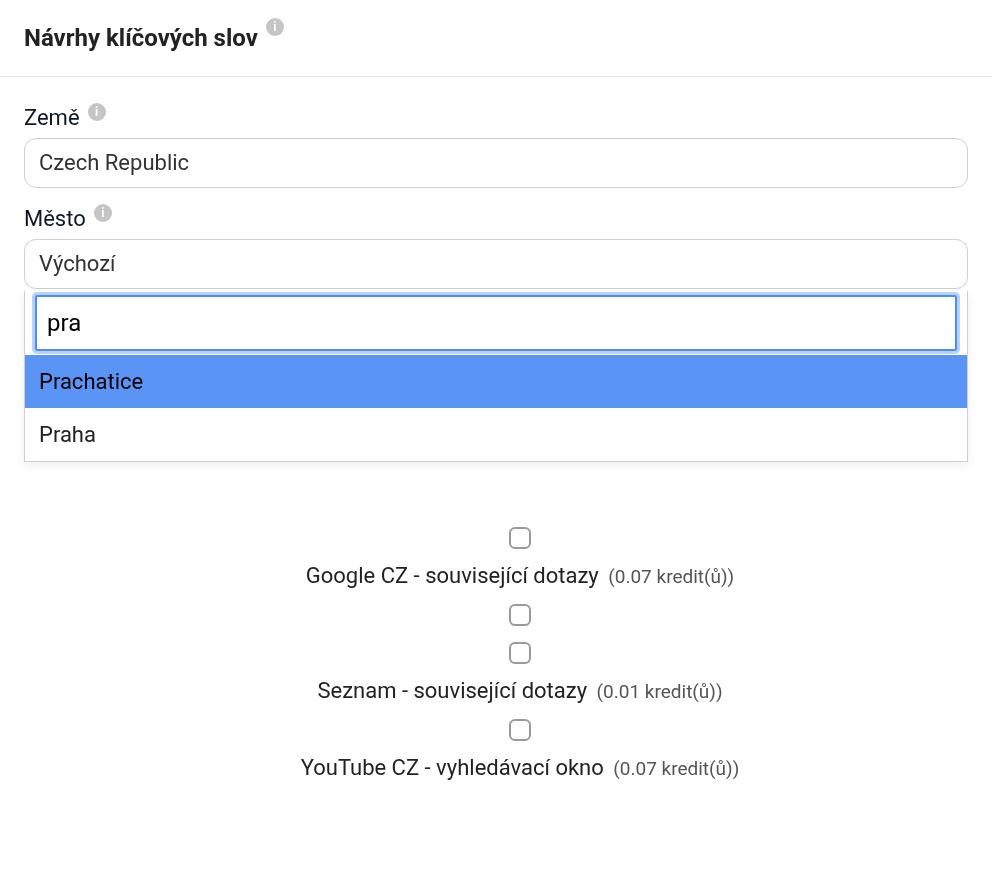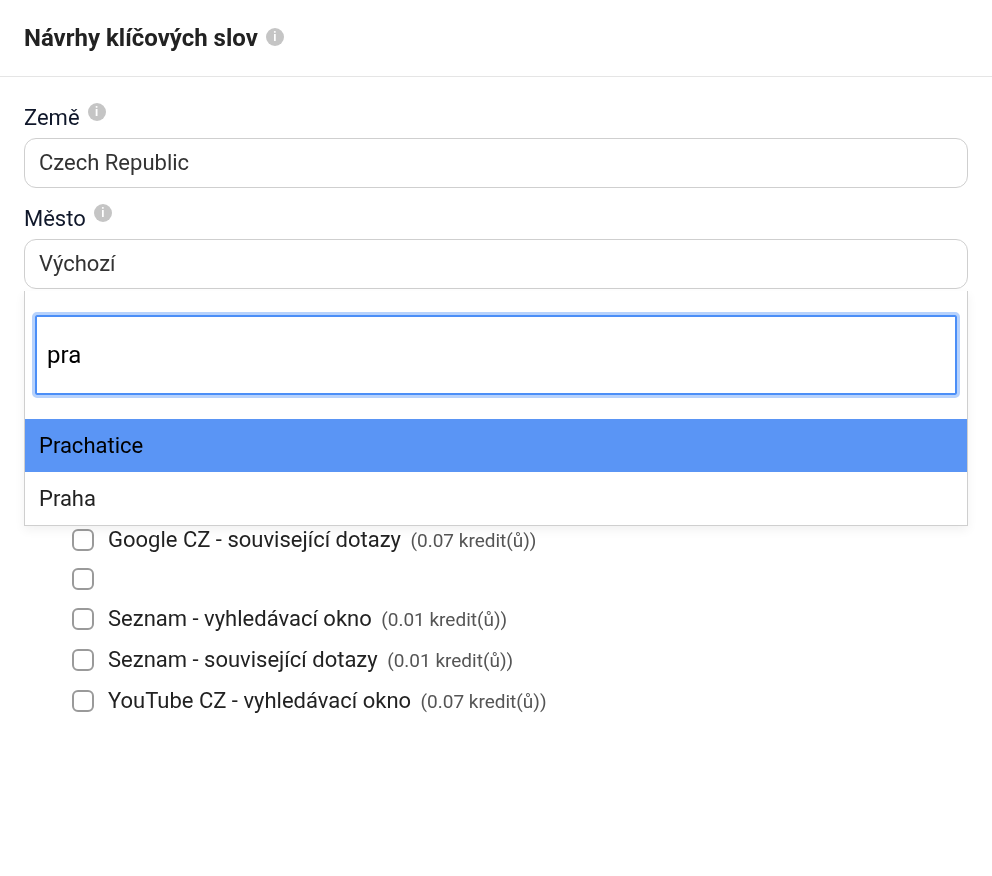--- a/index.html
+++ b/index.html
@@ -7,21 +7,21 @@
   body {
     font-family: -apple-system, BlinkMacSystemFont, "Segoe UI", Roboto, Helvetica, Arial, sans-serif;
     color: #222;
     width: 992px;
     background: #fff;
   }
   .header {
     padding: 24px 24px 24px 24px;
     border-bottom: 1px solid #e5e5e5;
     display: flex;
-    align-items: flex-end;
+    align-items: flex-start;
   }
   .header h1 {
     font-size: 24px;
     font-weight: 700;
     margin: 0;
   }
   .info-icon {
     display: inline-flex;
     align-items: center;
     justify-content: center;
@@ -73,25 +73,25 @@
     left: 0;
     right: 0;
     border: 1px solid #cfcfcf;
     border-top: none;
     background: #fff;
     box-shadow: 0 4px 10px rgba(0,0,0,0.06);
     z-index: 10;
   }
   .autocomplete-input {
     width: calc(100% - 20px);
-    margin: 24px 10px;
+    margin: 4px 10px;
     border: 2px solid #4b8ef7;
     outline: 3px solid rgba(75,142,247,0.4);
     outline-offset: 0;
-    padding: 24px 10px;
+    padding: 12px 10px;
     font-size: 24px;
     font-family: inherit;
     border-radius: 2px;
   }
   .option {
     padding: 14px 14px;
     font-size: 22px;
     cursor: pointer;
   }
   .option.highlighted {
@@ -100,20 +100,21 @@
   }
   .sources {
     padding: 0 24px 0 72px;
     margin-top: 230px;
   }
   .source-row {
     display: flex;
     align-items: center;
     gap: 14px;
     padding: 8px 0;
+    flex-direction: column;
   }
   .checkbox {
     width: 22px;
     height: 22px;
     border: 2px solid #9a9a9a;
     border-radius: 6px;
     background: #fff;
     flex-shrink: 0;
   }
   .source-label {
@@ -171,23 +172,19 @@
 <div class="sources" id="sources-list">
     <div class="source-row">
       <div class="checkbox"></div>
       <span class="source-label">Google CZ - související dotazy <span class="source-credit">(0.07 kredit(ů))</span></span>
     </div>
     <div class="source-row">
       <div class="checkbox"></div>
     </div>
     <div class="source-row">
       <div class="checkbox"></div>
-      <span class="source-label">Seznam - vyhledávací okno <span class="source-credit">(0.01 kredit(ů))</span></span>
-    </div>
-    <div class="source-row">
-      <div class="checkbox"></div>
       <span class="source-label">Seznam - související dotazy <span class="source-credit">(0.01 kredit(ů))</span></span>
     </div>
     <div class="source-row">
       <div class="checkbox"></div>
       <span class="source-label">YouTube CZ - vyhledávací okno <span class="source-credit">(0.07 kredit(ů))</span></span>
     </div>
   </div>
 
 </body></html>

